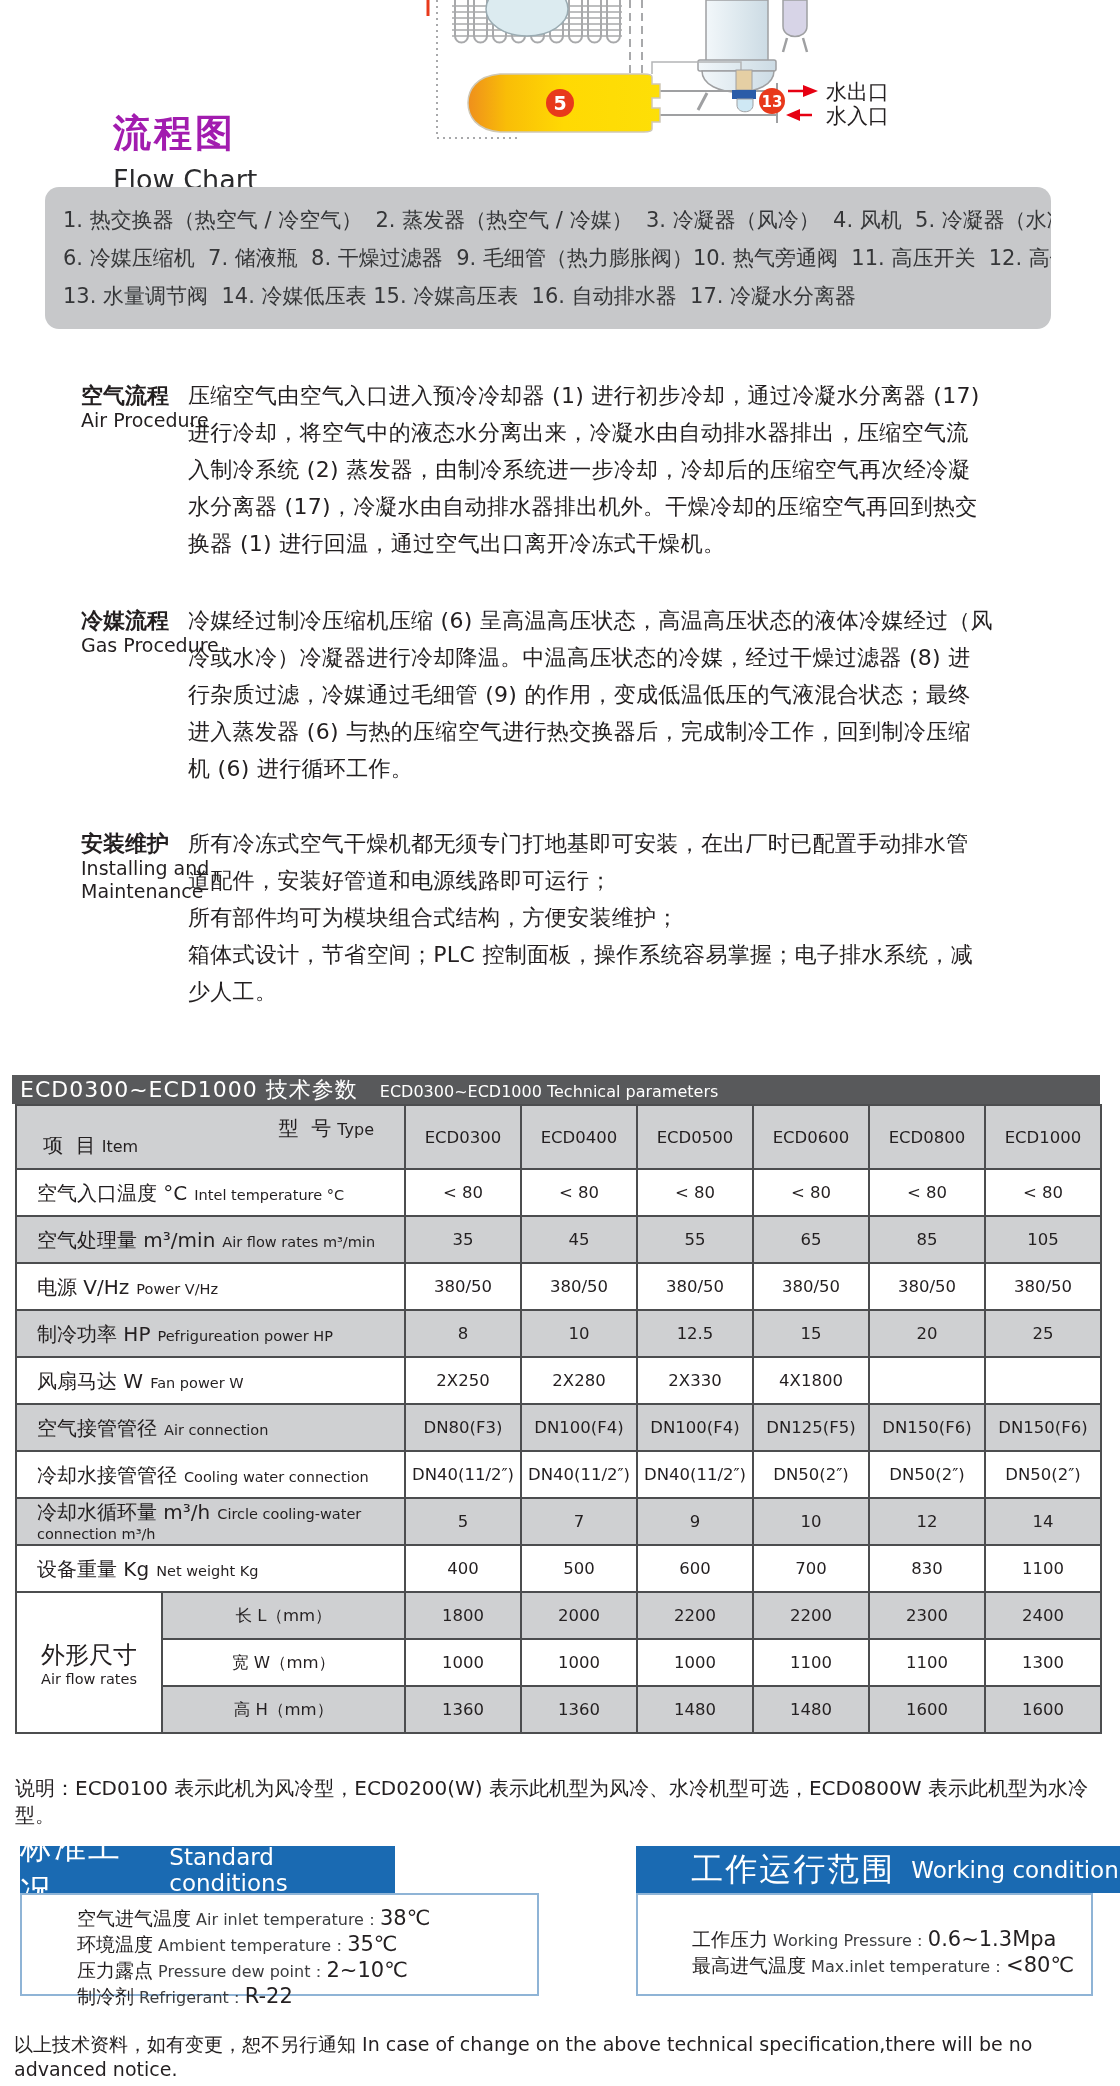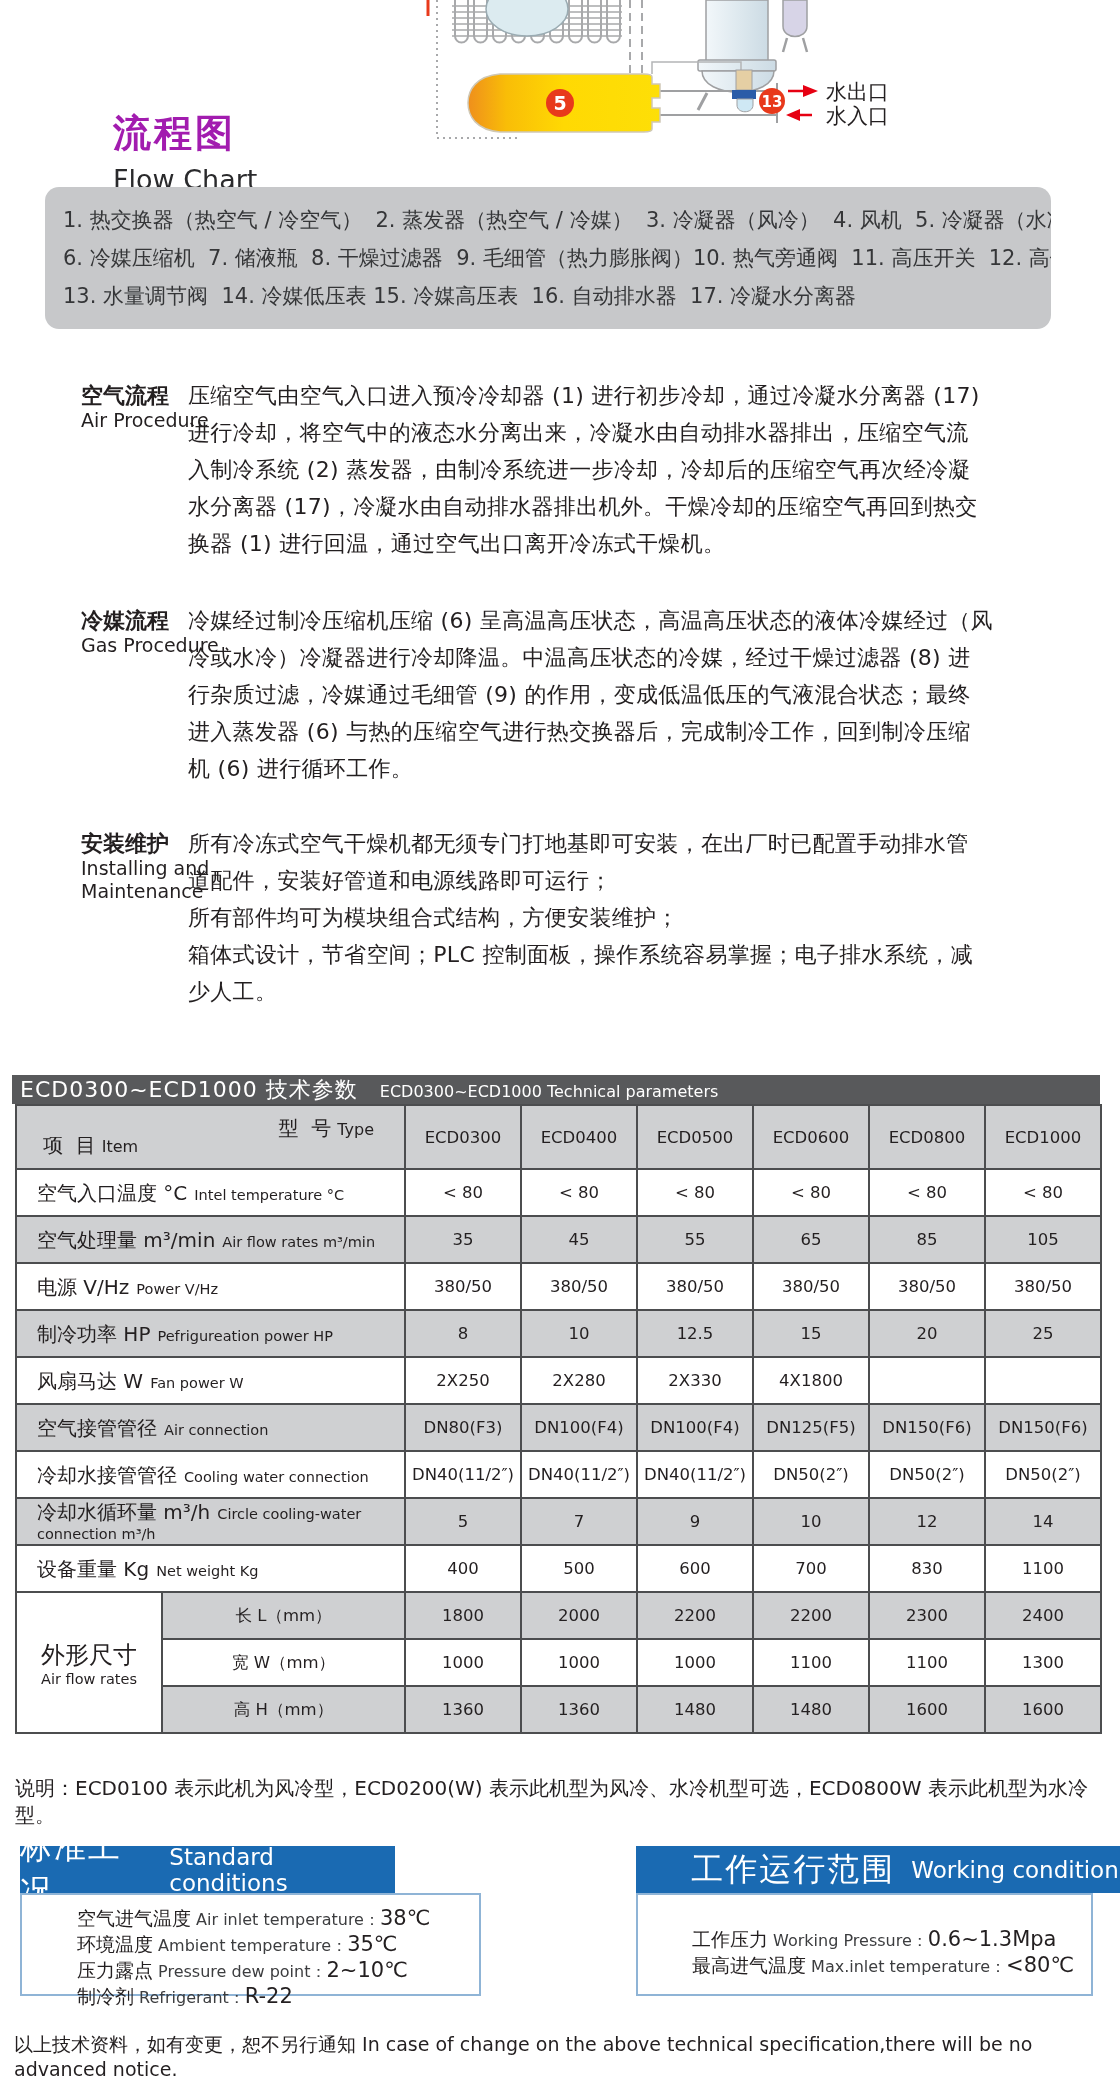--- a/index.html
+++ b/index.html
@@ -56,21 +56,21 @@
   .footer{position:absolute;left:14px;top:2032px;width:1100px;font-size:19px;color:#231f20;}
 
   
   .cond-bar{position:absolute;height:47px;background:#1a6ab2;color:#fff;display:flex;
             align-items:center;justify-content:center;gap:16px;}
   .cond-bar .cn{font-size:32px;letter-spacing:2px;}
   .cond-bar .en{font-size:23px;}
   .std-bar{left:20px;top:1846px;width:375px;}
   .wrk-bar{left:636px;top:1846px;width:550px;}
   .cond-box{position:absolute;box-sizing:border-box;border:2px solid #8fb4d6;height:103px;}
-  .std-box{left:20px;top:1893px;width:461px;padding:11px 3px 0 55px;}
+  .std-box{left:20px;top:1893px;width:519px;padding:11px 3px 0 55px;}
   .wrk-box{left:636px;top:1893px;width:457px;padding:32px 0 0 54px;}
   .cond-line{line-height:25px;white-space:nowrap;}
   .cond-line .cn{font-size:19px;}
   .cond-line .en{font-size:16px;color:#3c3d3f;}
   .cond-line .val{font-size:21px;}
 </style>
 </head>
 <body>
 
 <div class="page">

